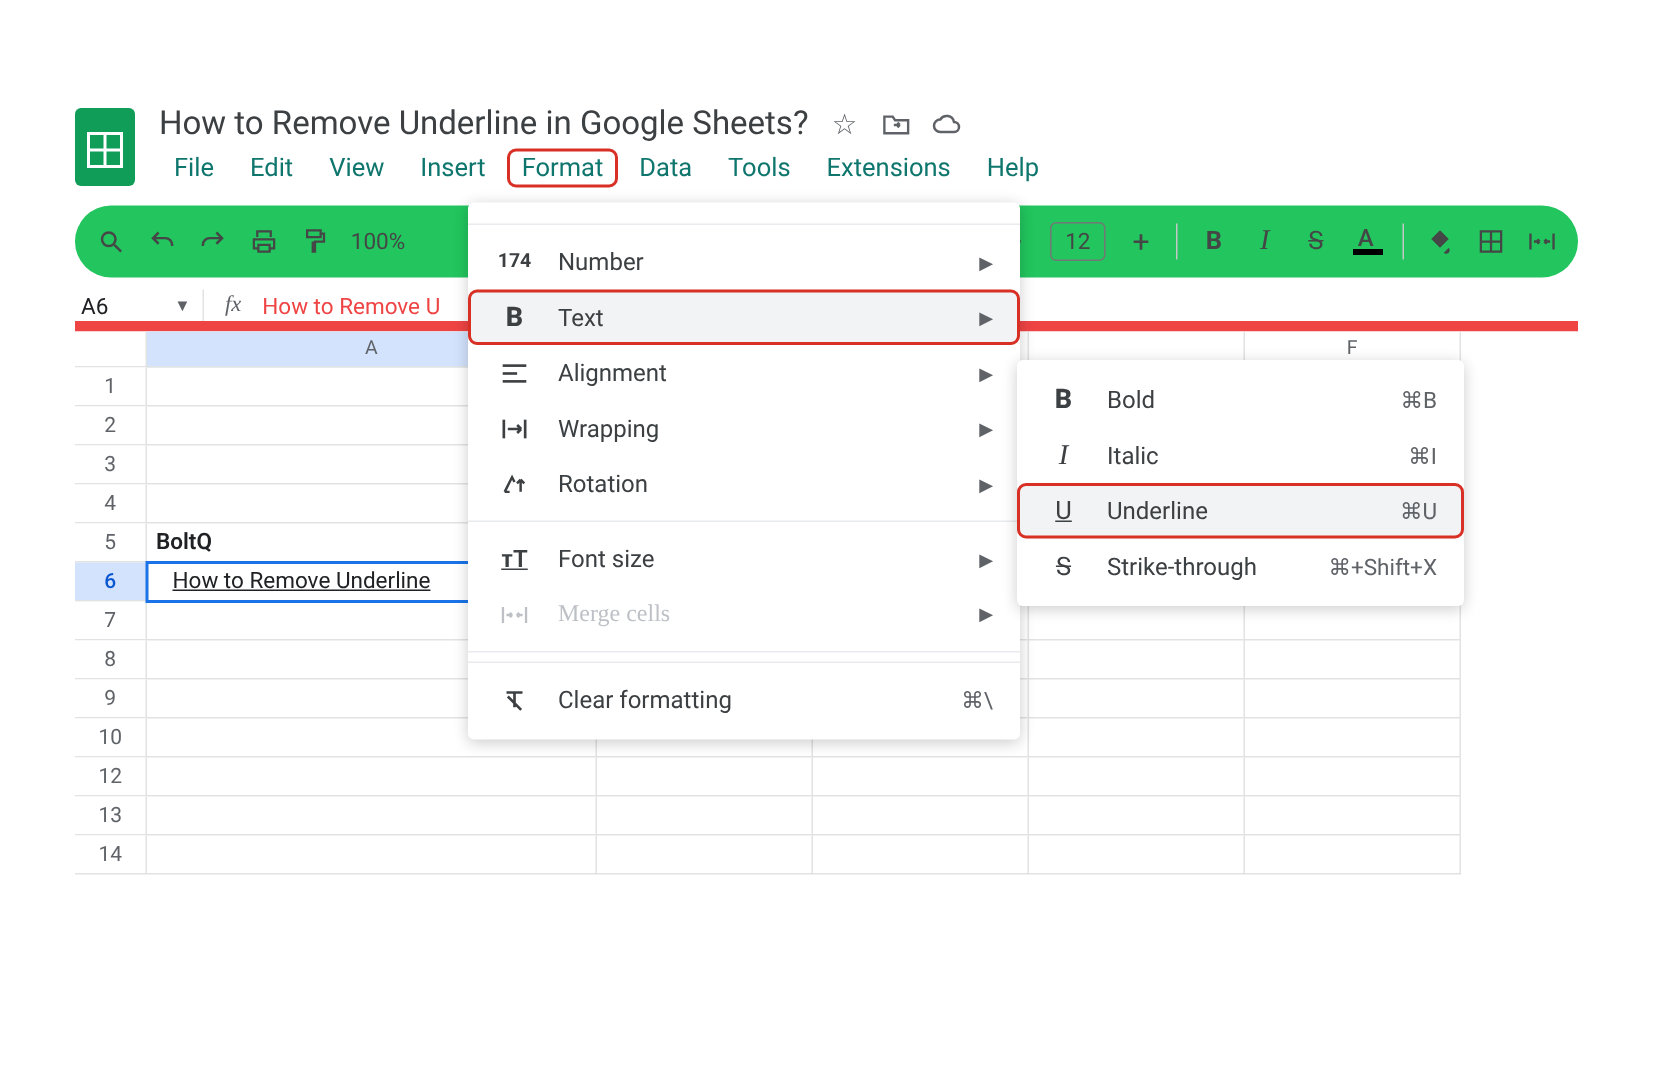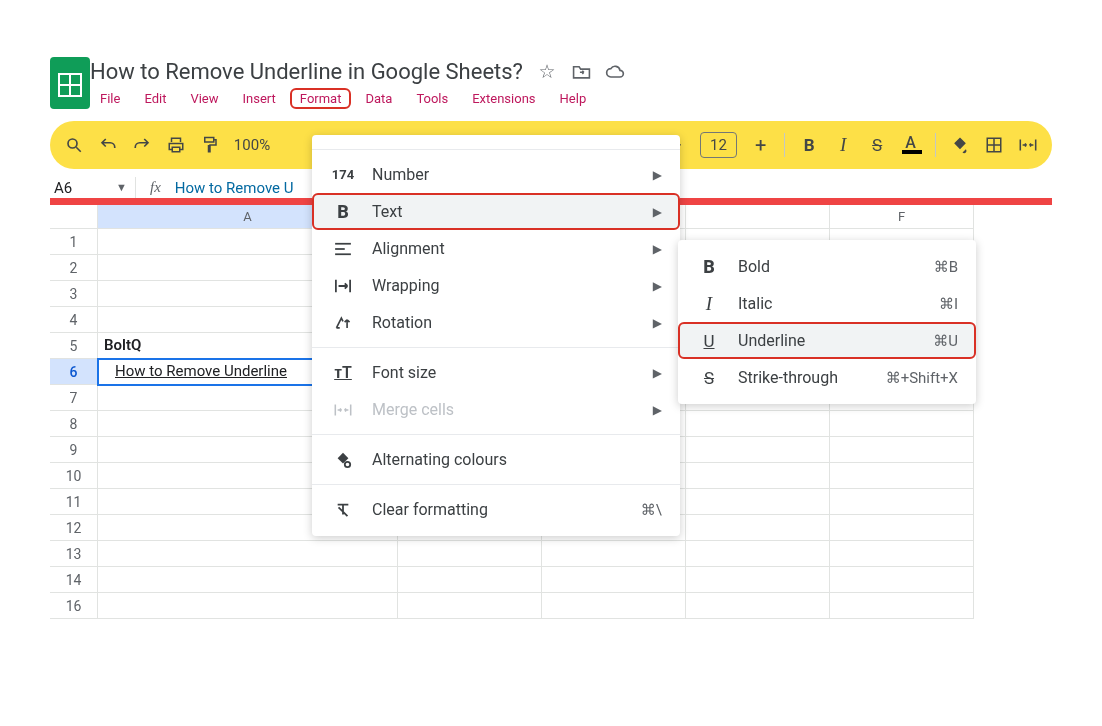--- a/index.html
+++ b/index.html
@@ -11,22 +11,23 @@
     height: 726px;
     overflow: hidden;
     position: relative;
   }
   .app {
     padding: 55px 50px 0 50px;
   }
   
   .titlebar {
     display: flex;
-    align-items: flex-end;
-    gap: 0;
+    align-items: center;
+    gap: 16px;
+    margin-top: 13px;
   }
   .logo {
     width: 40px; height: 52px;
     background: #0f9d58;
     border-radius: 4px;
     position: relative;
     margin-top: 2px;
   }
   .logo::after {
     content: "";
@@ -55,38 +56,38 @@
   .title-icon {
     color: #5f6368;
     width: 20px; height: 20px;
     display: inline-flex; align-items: center; justify-content: center;
     font-size: 19px;
   }
   
   .menubar {
     display: flex;
     gap: 4px;
-    font-size: 13px;
-    color: #be185d;
+    font-size: 17px;
+    color: #0f766e;
   }
   .menuitem {
     padding: 3px 10px;
     border-radius: 4px;
     cursor: pointer;
   }
   .menuitem.highlighted {
     border: 2.5px solid #d93025;
     border-radius: 6px;
     padding: 0.5px 8px;
   }
   
   .toolbar {
     margin-top: 12px;
     height: 48px;
-    background: #fde047;
+    background: #22c55e;
     border-radius: 28px;
     display: flex;
     align-items: center;
     gap: 14px;
     padding: 0 14px;
     font-size: 15px;
     color: #444746;
   }
   .tool-icon {
     width: 22px; height: 22px;
@@ -121,21 +122,21 @@
   .namebox {
     width:86px;
     padding-left:4px;
     display:flex; align-items:center; justify-content:space-between;
     border-right:1px solid #e1e3e1;
     height:100%;
     padding-right:8px;
   }
   .namebox .chev { font-size:11px; color:#5f6368;}
   .fxlabel { font-style:italic; font-family: Georgia, serif; color:#5f6368; padding:0 14px;}
-  .formula-text { color:#0369a1;text-align:center; }
+  .formula-text { color:#ef4444;text-align:center; }
   
   .grid {
     position:relative;
     font-size:14px;
     color:#202124;
   }
   .colheaders {
     display:flex;
     height:24px;
     background:#fff;
@@ -203,21 +204,21 @@
     top:135px; left:312px; width:368px;
   }
   .menu-row {
     display:flex; align-items:center;
     height:37px;
     padding:0 20px;
     gap:18px;
     position:relative;
     cursor:pointer;
   }
-  .menu-row.disabled { color:#bdc1c6; cursor:default;}
+  .menu-row.disabled { color:#bdc1c6; cursor:default;font-family:Liberation Serif, serif;}
   .menu-row .menu-icon {
     width:22px; display:flex; align-items:center; justify-content:center;
     font-size:17px; color:#3c4043;
   }
   .menu-row.disabled .menu-icon { color:#bdc1c6;}
   .menu-row .arrow {
     position:absolute; right:18px; font-size:12px; color:#5f6368;
   }
   .menu-row .shortcut {
     position:absolute; right:18px; color:#5f6368; font-size:15px;
@@ -428,53 +429,37 @@
         </div>
       <div class="row">
           <div class="rowhead">10</div>
           <div class="cell cellA"></div>
           <div class="cell cellOther"></div>
           <div class="cell cellOther"></div>
           <div class="cell cellOther"></div>
           <div class="cell cellOther"></div>
         </div>
       <div class="row">
-          <div class="rowhead">11</div>
-          <div class="cell cellA"></div>
-          <div class="cell cellOther"></div>
-          <div class="cell cellOther"></div>
-          <div class="cell cellOther"></div>
-          <div class="cell cellOther"></div>
-        </div>
-      <div class="row">
           <div class="rowhead">12</div>
           <div class="cell cellA"></div>
           <div class="cell cellOther"></div>
           <div class="cell cellOther"></div>
           <div class="cell cellOther"></div>
           <div class="cell cellOther"></div>
         </div>
       <div class="row">
           <div class="rowhead">13</div>
           <div class="cell cellA"></div>
           <div class="cell cellOther"></div>
           <div class="cell cellOther"></div>
           <div class="cell cellOther"></div>
           <div class="cell cellOther"></div>
         </div>
       <div class="row">
           <div class="rowhead">14</div>
-          <div class="cell cellA"></div>
-          <div class="cell cellOther"></div>
-          <div class="cell cellOther"></div>
-          <div class="cell cellOther"></div>
-          <div class="cell cellOther"></div>
-        </div>
-      <div class="row">
-          <div class="rowhead">16</div>
           <div class="cell cellA"></div>
           <div class="cell cellOther"></div>
           <div class="cell cellOther"></div>
           <div class="cell cellOther"></div>
           <div class="cell cellOther"></div>
         </div>
     </div>
   </div>
 </div>
 
@@ -530,29 +515,20 @@
   <div class="menu-row disabled">
     <span class="menu-icon">
       <svg width="20" height="14" viewBox="0 0 26 18">
           <path fill="none" stroke="#bdc1c6" stroke-width="2" d="M3 2v14M23 2v14M6 9h5m0 0l-2-2m2 2l-2 2M20 9h-5m0 0l2-2m-2 2l2 2"></path>
         </svg>
     </span>
     <span>Merge cells</span>
     <span class="arrow">▶</span>
   </div>
   <div class="menu-sep"></div>
-  <div class="menu-row">
-    <span class="menu-icon">
-      <svg width="18" height="18" viewBox="0 0 20 20">
-          <path fill="#3c4043" d="M10 2l6 6-6 6-6-6z"></path>
-          <circle cx="15" cy="15" r="3" fill="none" stroke="#3c4043" stroke-width="2"></circle>
-        </svg>
-    </span>
-    <span>Alternating colours</span>
-  </div>
   <div class="menu-sep"></div>
   <div class="menu-row">
     <span class="menu-icon">
       <svg width="18" height="16" viewBox="0 0 20 18">
           <path fill="none" stroke="#3c4043" stroke-width="2" d="M4 3h12M10 3v11M5 6l10 10"></path>
         </svg>
     </span>
     <span>Clear formatting</span>
     <span class="shortcut">⌘\</span>
   </div>

